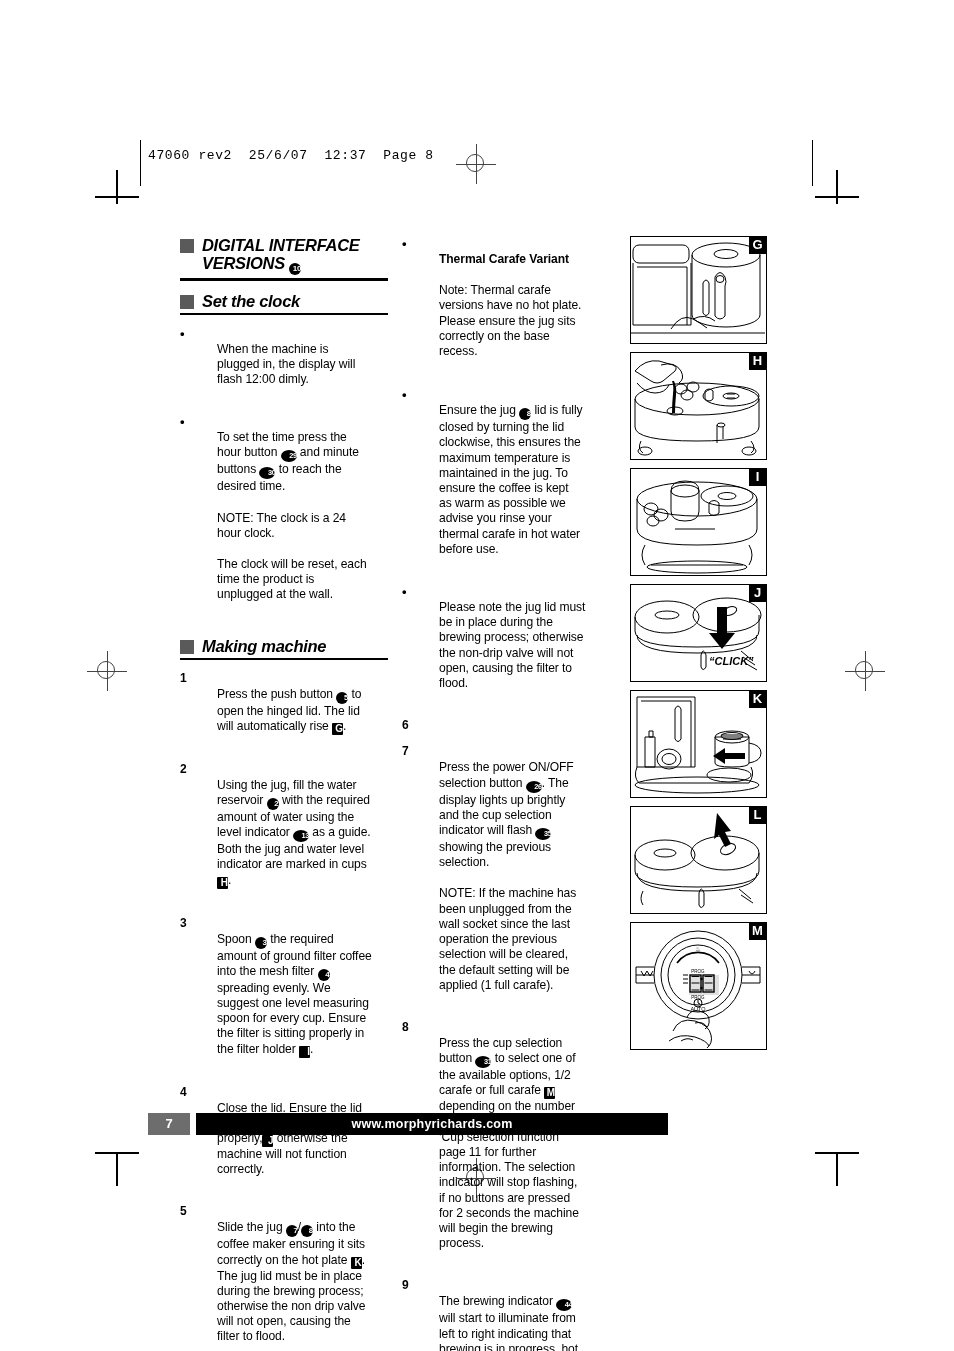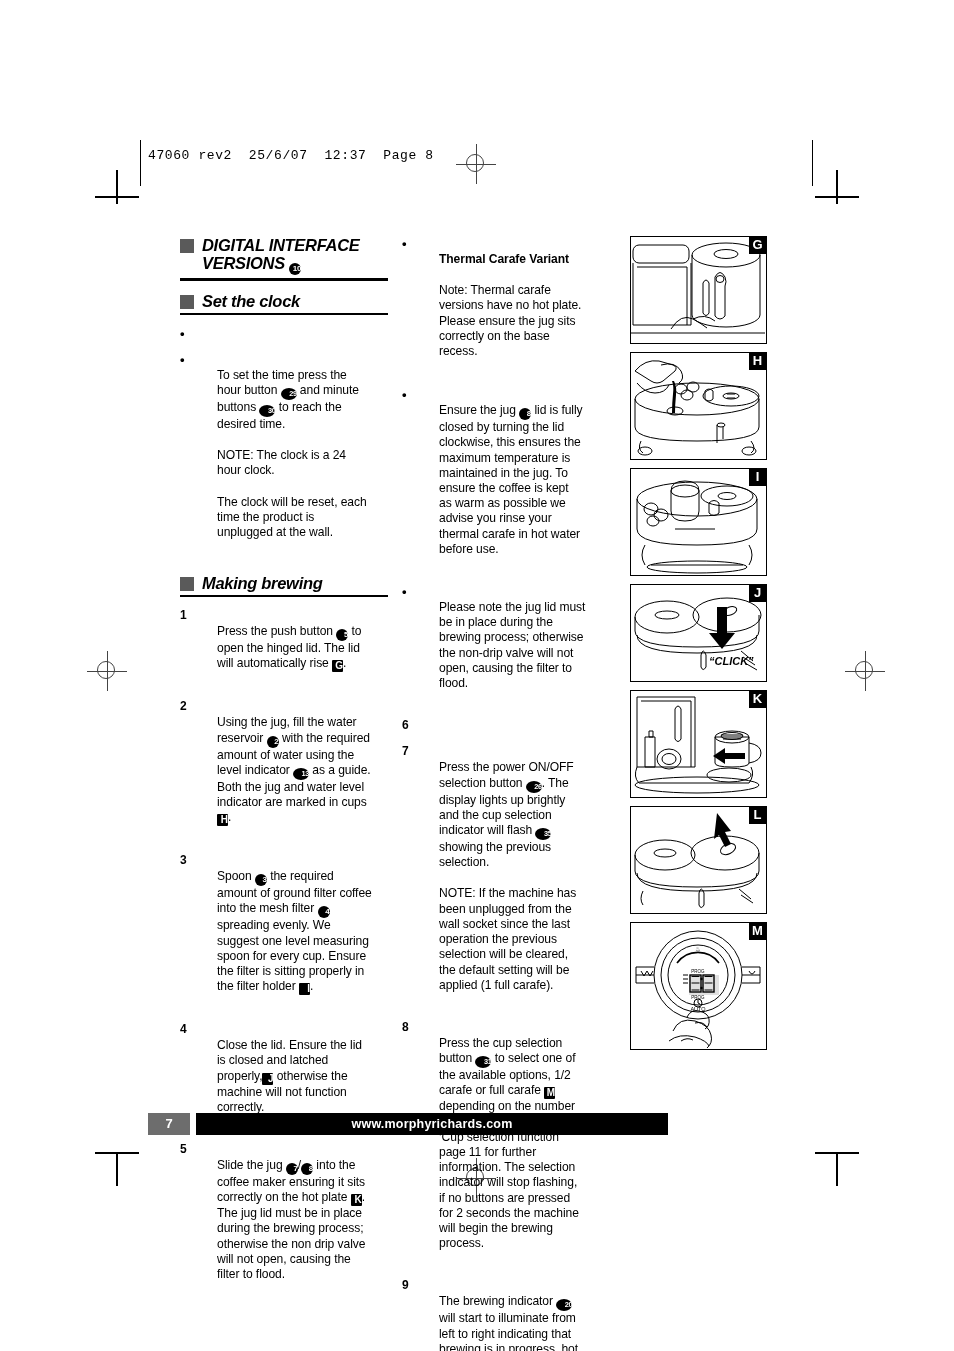--- a/index.html
+++ b/index.html
@@ -285,34 +285,37 @@
     <div class="head-rule"></div>
 
     <div class="sec-head">
       <div class="sec-bullet-sq"></div>
       <div class="sec-title">Set the clock</div>
     </div>
     <div class="head-rule thin"></div>
 
     <div class="row">
       <div class="marker dot">•</div>
+      <div class="body">
+        <p>When the machine is plugged in, the display will flash 12:00 dimly.</p>
+      </div>
     </div>
 
     <div class="row">
       <div class="marker dot">•</div>
       <div class="body">
         <p>To set the time press the hour button <span class="ref circ wide">29</span> and minute buttons <span class="ref circ wide">30</span> to reach the desired time.</p>
         <p>NOTE: The clock is a 24 hour clock.</p>
         <p>The clock will be reset, each time the product is unplugged at the wall.</p>
       </div>
     </div>
 
     <div class="sec-head" style="margin-top:18px;">
       <div class="sec-bullet-sq"></div>
-      <div class="sec-title">Making brewing</div>
+      <div class="sec-title">Making machine</div>
     </div>
     <div class="head-rule thin"></div>
 
     <div class="row">
       <div class="marker num">1</div>
       <div class="body">
         <p>Press the push button <span class="ref circ">5</span> to open the hinged lid. The lid will automatically rise <span class="ref sq">G</span>.</p>
       </div>
     </div>
 
@@ -384,21 +387,21 @@
     <div class="row">
       <div class="marker num">8</div>
       <div class="body">
         <p>Press the cup selection button <span class="ref circ wide">31</span> to select one of the available options, 1/2 carafe or full carafe <span class="ref sq">M</span> depending on the number of cups required. Refer to ‘Cup selection function’ page 11 for further information. The selection indicator will stop flashing, if no buttons are pressed for 2 seconds the machine will begin the brewing process.</p>
       </div>
     </div>
 
     <div class="row">
       <div class="marker num">9</div>
       <div class="body">
-        <p>The brewing indicator <span class="ref circ wide">20</span> will start to illuminate from left to right indicating that brewing is in progress, hot water will start to flow through the coffee grounds and into the jug as coffee <span class="ref circ">8</span>.</p>
+        <p>The brewing indicator <span class="ref circ wide">44</span> will start to illuminate from left to right indicating that brewing is in progress, hot water will start to flow through the coffee grounds and into the jug as coffee <span class="ref circ">8</span>.</p>
       </div>
     </div>
   </div>
 
   <div class="col col-right">
 
     <div class="panel" style="height:108px;">
       <div class="panel-tag">G</div>
       <svg width="134" height="105" viewBox="0 0 134 105">
         <path class="lw" d="M8 8 h44 a6 6 0 0 1 6 6 v6 a6 6 0 0 1 -6 6 h-44 a6 6 0 0 1 -6 -6 v-6 a6 6 0 0 1 6 -6 z"></path>

